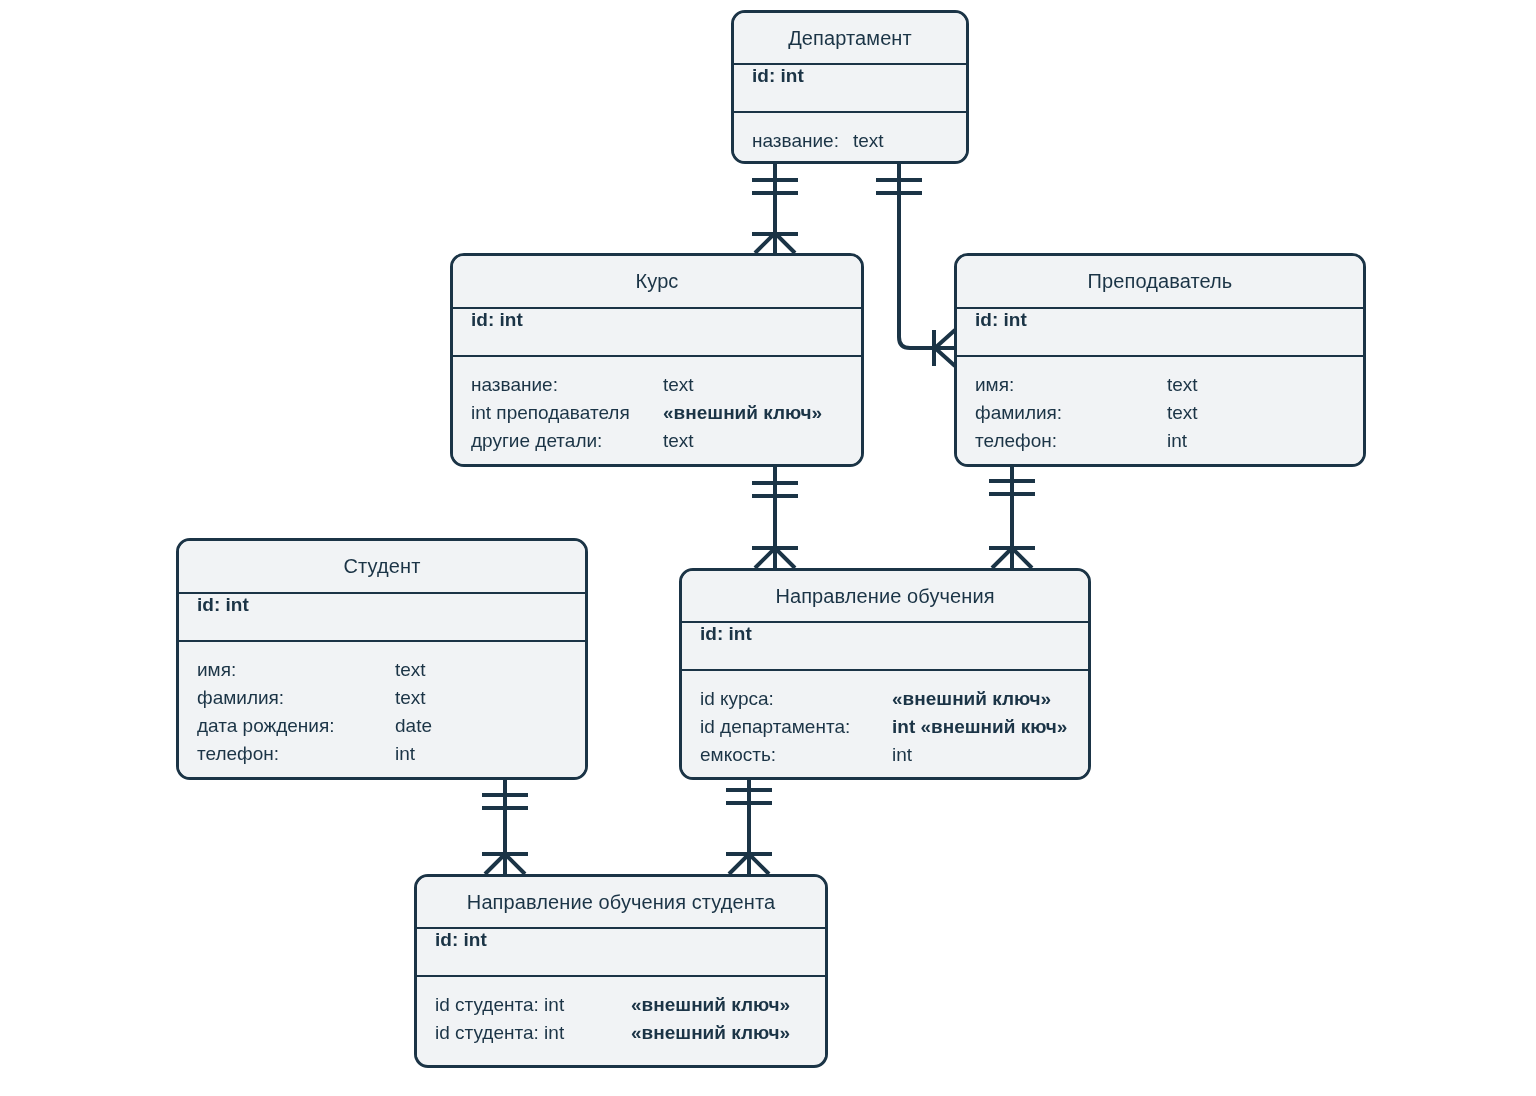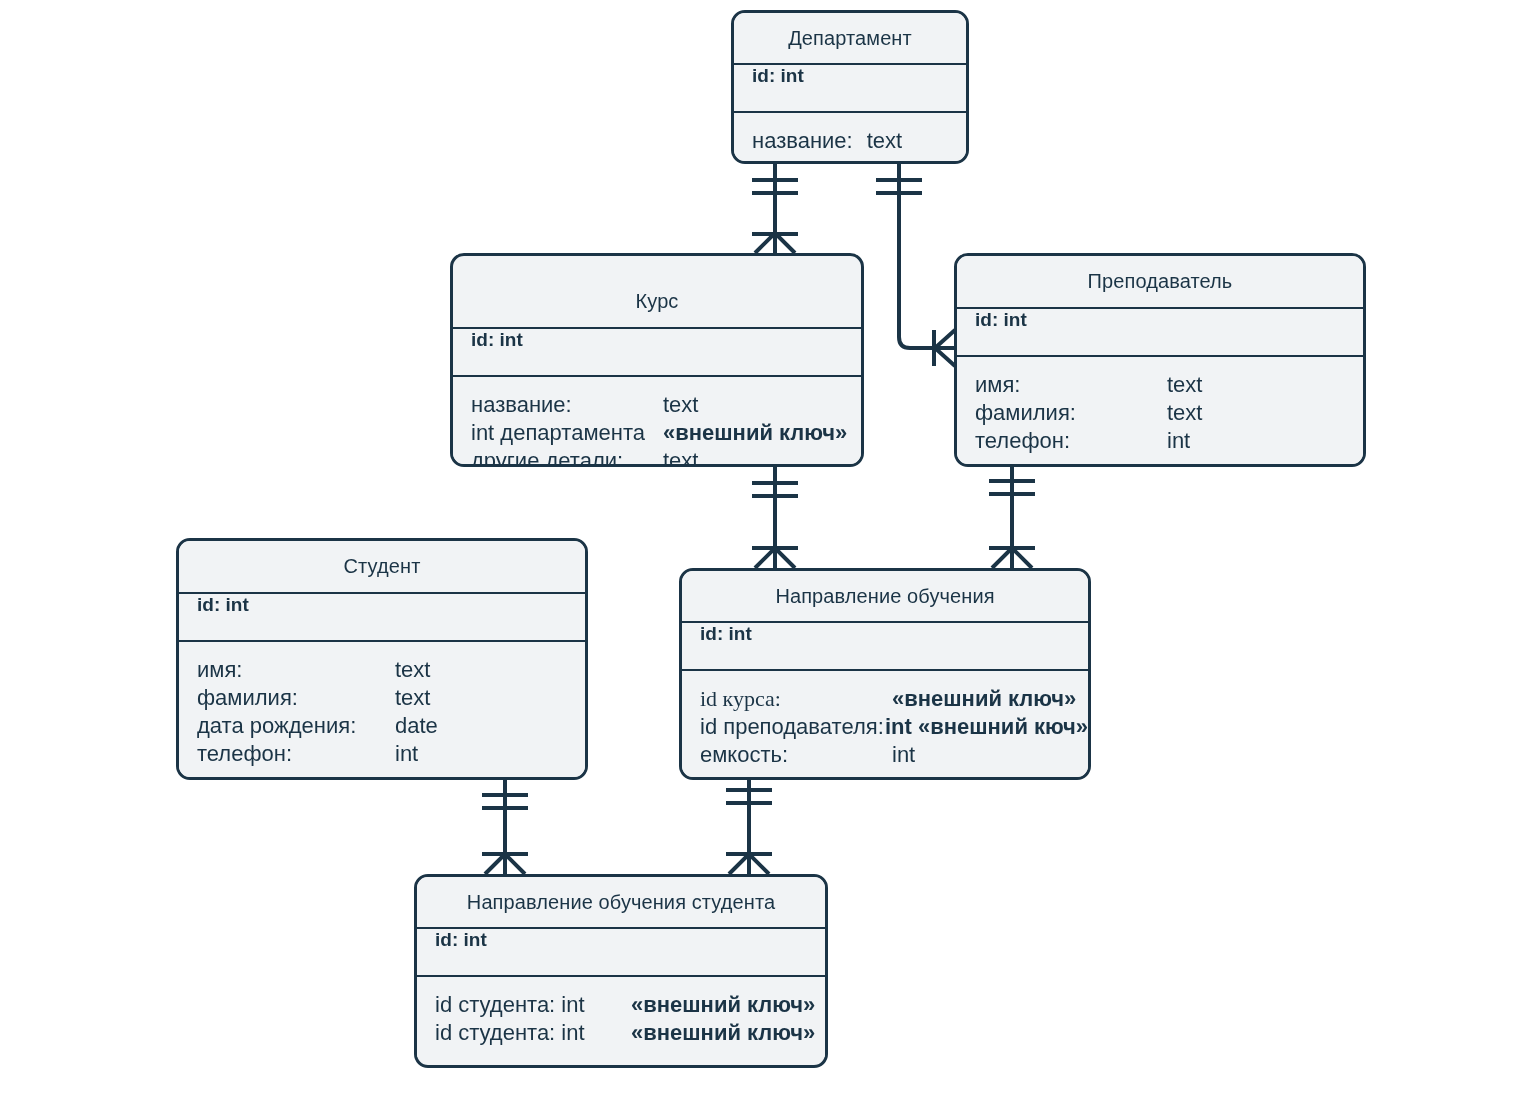--- a/index.html
+++ b/index.html
@@ -53,21 +53,21 @@
     font-size: 19px;
     font-weight: 700;
   }
   .ent-attrs {
     padding: 14px 0 10px 18px;
     background: #f1f3f5;
   }
   .attr-row {
     display: flex;
     color: #1b3446;
-    font-size: 22px;
+    font-size: 19px;
     line-height: 28px;
     white-space: nowrap;
   }
   .attr-name { font-weight: 400; }
   .attr-type { font-weight: 400; }
   .attr-type.fk { font-weight: 700; }
 </style>
 </head>
 <body>
 
@@ -135,31 +135,31 @@
     </div>
     <div class="ent-attrs">
       <div class="attr-row">
         <span class="attr-name">название:</span>
         <span class="attr-type" style="margin-left:14px;">text</span>
       </div>
     </div>
   </div>
 
   <div class="entity" style="left:450px; top:253px; width:414px; height:214px;">
-    <div class="ent-title" style="height:53px;margin-top:20px;">Курс</div>
+    <div class="ent-title" style="height:53px;">Курс</div>
     <div class="ent-pk" style="height:48px;">
       <span class="pk-text">id: int</span>
     </div>
     <div class="ent-attrs">
       <div class="attr-row">
         <span class="attr-name" style="width:192px;">название:</span>
         <span class="attr-type">text</span>
       </div>
       <div class="attr-row">
-        <span class="attr-name" style="width:192px;">int департамента</span>
+        <span class="attr-name" style="width:192px;">int преподавателя</span>
         <span class="attr-type fk">«внешний ключ»</span>
       </div>
       <div class="attr-row">
         <span class="attr-name" style="width:192px;">другие детали:</span>
         <span class="attr-type">text</span>
       </div>
     </div>
   </div>
 
   <div class="entity" style="left:954px; top:253px; width:412px; height:214px;">
@@ -208,25 +208,25 @@
     </div>
   </div>
 
   <div class="entity" style="left:679px; top:568px; width:412px; height:212px;">
     <div class="ent-title" style="height:52px;">Направление обучения</div>
     <div class="ent-pk" style="height:48px;">
       <span class="pk-text">id: int</span>
     </div>
     <div class="ent-attrs">
       <div class="attr-row">
-        <span class="attr-name" style="width:192px;font-family:Liberation Serif, serif;">id курса:</span>
-        <span class="attr-type fk">«внешний ключ»</span>
-      </div>
-      <div class="attr-row">
-        <span class="attr-name" style="width:192px;">id преподавателя:</span>
+        <span class="attr-name" style="width:192px;">id курса:</span>
+        <span class="attr-type fk">«внешний ключ»</span>
+      </div>
+      <div class="attr-row">
+        <span class="attr-name" style="width:192px;">id департамента:</span>
         <span class="attr-type fk">int «внешний кюч»</span>
       </div>
       <div class="attr-row">
         <span class="attr-name" style="width:192px;">емкость:</span>
         <span class="attr-type">int</span>
       </div>
     </div>
   </div>
 
   <div class="entity" style="left:414px; top:874px; width:414px; height:194px;">

